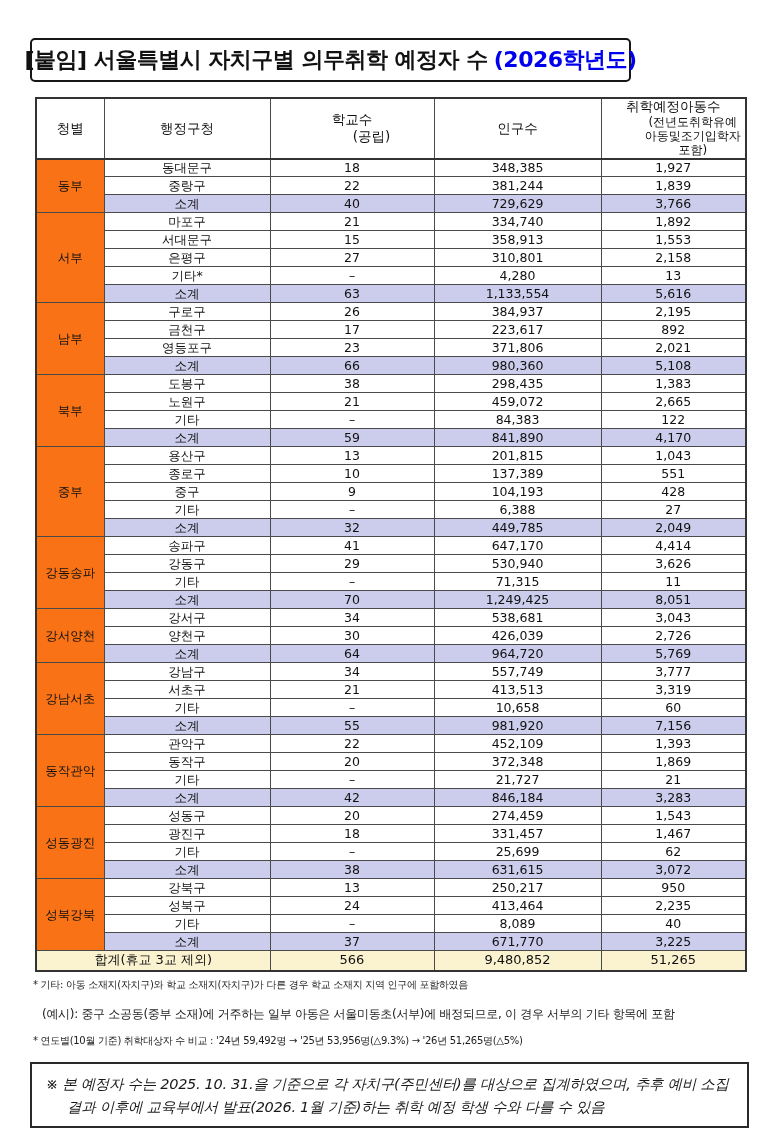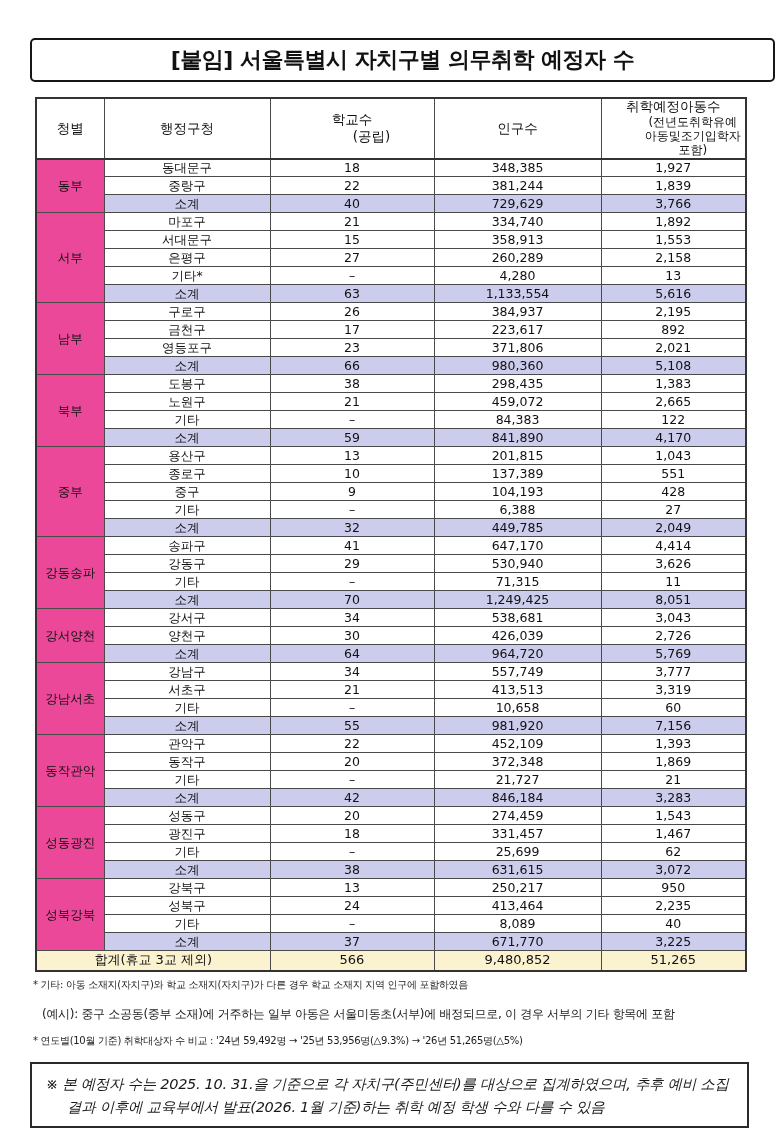--- a/index.html
+++ b/index.html
@@ -12,21 +12,21 @@
   *{box-sizing:border-box;}
   html,body{margin:0;padding:0;background:#ffffff;}
   body{
     width:779px;height:1137px;
     font-family:"DejaVu Sans","Liberation Sans",sans-serif;
     color:#111111;
   }
   .page{position:relative;width:779px;height:1137px;background:#ffffff;overflow:hidden;}
 
   .title-box{
-    position:absolute;left:30px;top:38px;width:745px;height:44px;
+    position:absolute;left:30px;top:38px;width:601px;height:44px;
     border:2px solid #161616;border-radius:5px;
     display:flex;align-items:center;justify-content:center;
     font-size:22px;font-weight:bold;letter-spacing:-0.5px;white-space:nowrap;
   }
   .title-box .year{color:var(--accent-blue);margin-left:6px;}
 
   table.tbl{
     position:absolute;left:35px;top:97px;width:710px;
     border-collapse:collapse;table-layout:fixed;
     border:2px solid var(--border-dark);
@@ -38,21 +38,21 @@
     padding:0 2px;height:18px;
     overflow:hidden;white-space:nowrap;
   }
   .tbl thead th{
     height:50px;font-weight:normal;font-size:13.5px;
     border-bottom:2px solid var(--border-dark);
     white-space:normal;
   }
   .tbl thead th .sub{margin-top:2px;padding-left:39px;}
   .tbl thead th .small{font-size:12px;line-height:1.15;word-break:break-all;white-space:normal;}
-  .tbl td.region{background:#ec4899;}
+  .tbl td.region{background:#f97316;}
   .tbl tr.subtotal td{background:var(--subtotal-bg);}
   .tbl tr.total td{background:var(--total-bg);height:20px;font-size:13px;}
 
   .fn{position:absolute;left:33px;font-size:10px;letter-spacing:-0.3px;white-space:nowrap;color:#1a1a1a;}
   .fn1{top:978px;}
   .fn2{top:1006px;left:42px;font-size:12px;}
   .fn3{top:1034px;}
 
   .note-box{
     position:absolute;left:30px;top:1062px;width:719px;height:66px;
@@ -62,20 +62,21 @@
   }
   .note-box .hang{display:block;padding-left:21px;text-indent:-21px;font-style:italic;}
 </style>
 </head>
 <body>
 
 <div class="page">
 
   <div class="title-box">
     <span>[붙임] 서울특별시 자치구별 의무취학 예정자 수</span>
+    <span class="year">(2026학년도)</span>
   </div>
 
   <table class="tbl">
     <colgroup>
       <col style="width:68px">
         <col style="width:166px">
         <col style="width:164px">
         <col style="width:167px">
         <col style="width:145px">
     </colgroup>
@@ -123,21 +124,21 @@
         </tr>
         <tr>
           <td>서대문구</td>
           <td>15</td>
           <td>358,913</td>
           <td>1,553</td>
         </tr>
         <tr>
           <td>은평구</td>
           <td>27</td>
-          <td>260,289</td>
+          <td>310,801</td>
           <td>2,158</td>
         </tr>
         <tr>
           <td>기타*</td>
           <td>–</td>
           <td>4,280</td>
           <td>13</td>
         </tr>
         <tr class="subtotal">
           <td>소계</td>

